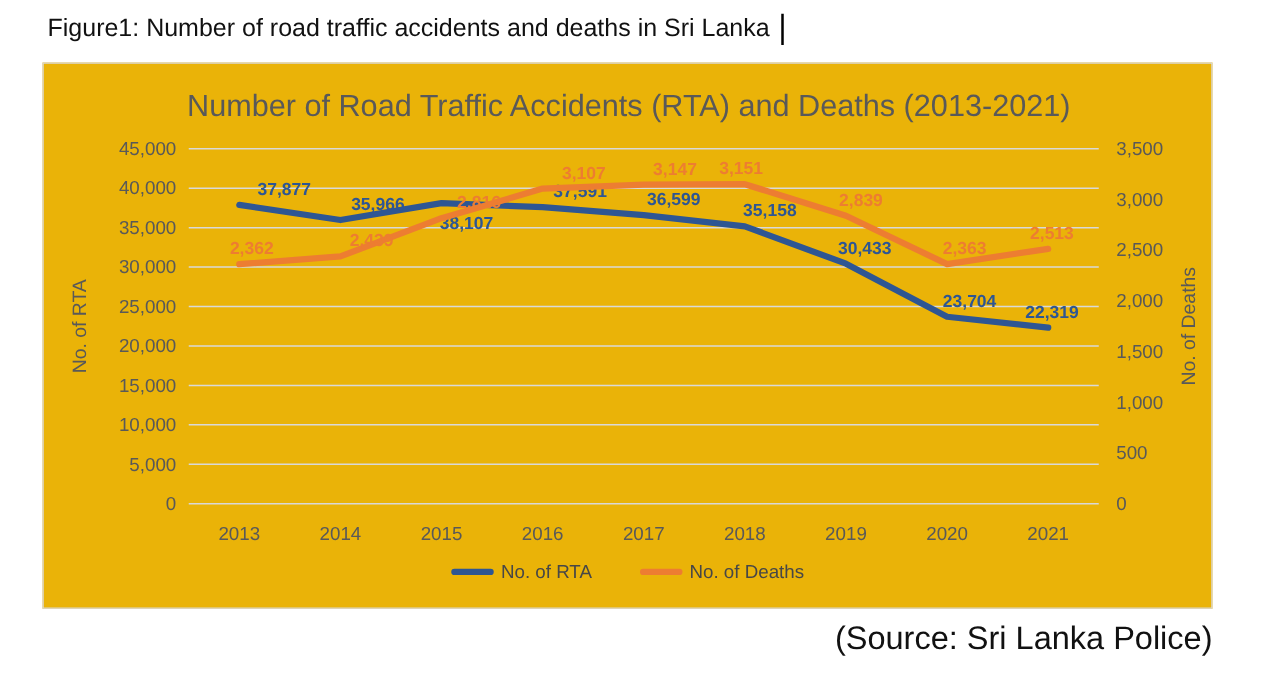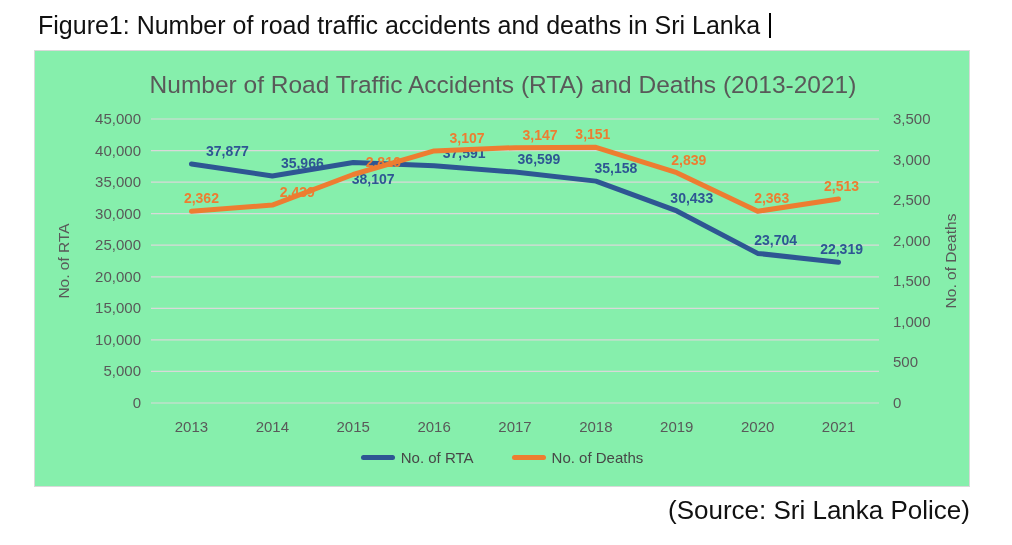--- a/index.html
+++ b/index.html
@@ -1,29 +1,29 @@
 <!DOCTYPE html>
 <html><head>
 <meta charset="utf-8">
 <style>
   html,body{margin:0;padding:0;background:#fff;}
   #canvas{
     position:relative;width:1012px;height:545px;background:#ffffff;
     font-family:"Liberation Sans",sans-serif;overflow:hidden;
   }
   .caption-row{
-    position:absolute;left:38px;top:11px;font-size:25px;color:#111;
+    position:absolute;left:38px;top:11px;font-size:20px;color:#111;
     white-space:nowrap;display:flex;align-items:center;
   }
   .text-cursor{
     display:inline-block;width:2px;height:25px;background:#000;margin-left:9px;
   }
   .chart-frame{
     position:absolute;left:34px;top:50px;width:936px;height:437px;
-    border:1.5px solid #d9d9d9;background:#86efac;box-sizing:border-box;
+    border:1.5px solid #d9d9d9;background:#eab308;box-sizing:border-box;
   }
   .chart-frame svg{position:absolute;left:0;top:0;}
   .legend{
     position:absolute;left:0;right:0;top:398px;display:flex;
     justify-content:center;align-items:center;gap:38px;
   }
   .legend-item{display:flex;align-items:center;gap:6px;font-size:15px;color:#474747;}
   .legend-swatch{display:inline-block;width:34px;height:5px;border-radius:2.5px;background:#888;}
   .source-row{
     position:absolute;right:42px;top:495px;font-size:26px;color:#111;white-space:nowrap;

